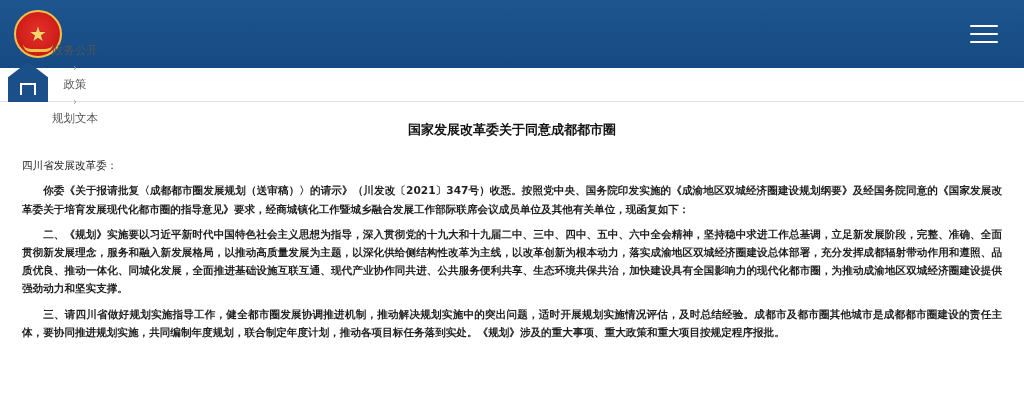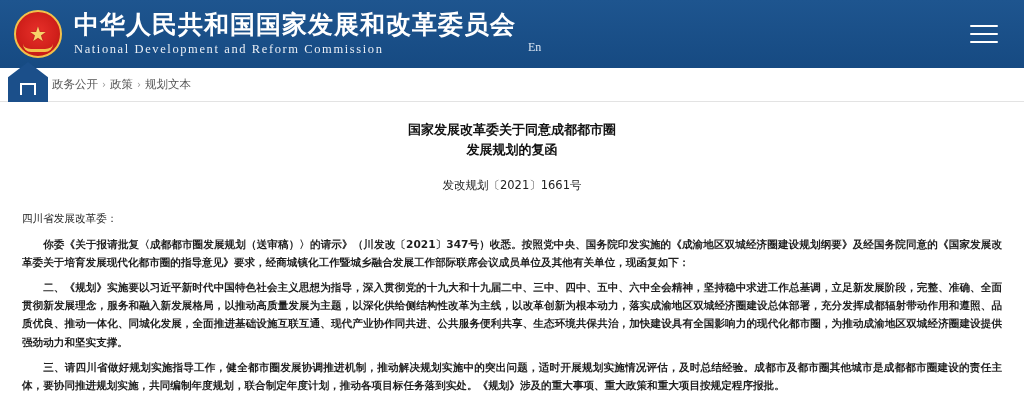--- a/index.html
+++ b/index.html
@@ -122,20 +122,21 @@
     margin-bottom: 7px;
   }
   .crumbs {
     margin-left: 52px;
     font-size: 11.5px;
     color: #555555;
     display: flex;
     align-items: center;
     gap: 4px;
     font-family: "DejaVu Sans", "Liberation Sans", sans-serif;
+    flex-direction: column;
   }
   .crumbs a { color: #555555; text-decoration: none; }
   .crumbs .sep { color: #9a9a9a; font-size: 10px; }
 
   
   .doc {
     padding: 18px 22px 0 22px;
     color: #1a1a1a;
     font-family: "DejaVu Sans", "Liberation Sans", sans-serif;
   }
@@ -165,27 +166,20 @@
 </style>
 </head>
 <body>
 
 <div class="page">
 
   <div class="header">
     <div class="emblem">
       <span class="star">★</span>
       <span class="ears"></span>
-    </div>
-    <div class="titleblock">
-      <div>
-        <div class="title-cn">中华人民共和国国家发展和改革委员会</div>
-        <div class="title-en">National Development and Reform Commission</div>
-      </div>
-      <a class="lang-link" href="#">En</a>
     </div>
     <div class="hamburger">
       <span></span>
       <span></span>
       <span></span>
     </div>
   </div>
 
   <div class="crumbbar">
     <div class="home-badge">
@@ -196,23 +190,21 @@
       <span class="sep">›</span>
       <a href="#">政策</a>
       <span class="sep">›</span>
       <a href="#">规划文本</a>
     </div>
   </div>
 
   <div class="doc">
     <div class="doc-title">
       <div>国家发展改革委关于同意成都都市圈</div>
-      <div>发展规划的复函</div>
-    </div>
-    <div class="doc-number">发改规划〔2021〕1661号</div>
+    </div>
 
     <div class="doc-body">
       <p>四川省发展改革委：</p>
       <p class="ind">你委《关于报请批复〈成都都市圈发展规划（送审稿）〉的请示》（川发改〔2021〕347号）收悉。按照党中央、国务院印发实施的《成渝地区双城经济圈建设规划纲要》及经国务院同意的《国家发展改革委关于培育发展现代化都市圈的指导意见》要求，经商城镇化工作暨城乡融合发展工作部际联席会议成员单位及其他有关单位，现函复如下：</p>
       <p class="ind">二、《规划》实施要以习近平新时代中国特色社会主义思想为指导，深入贯彻党的十九大和十九届二中、三中、四中、五中、六中全会精神，坚持稳中求进工作总基调，立足新发展阶段，完整、准确、全面贯彻新发展理念，服务和融入新发展格局，以推动高质量发展为主题，以深化供给侧结构性改革为主线，以改革创新为根本动力，落实成渝地区双城经济圈建设总体部署，充分发挥成都辐射带动作用和遵照、品质优良、推动一体化、同城化发展，全面推进基础设施互联互通、现代产业协作同共进、公共服务便利共享、生态环境共保共治，加快建设具有全国影响力的现代化都市圈，为推动成渝地区双城经济圈建设提供强劲动力和坚实支撑。</p>
       <p class="ind">三、请四川省做好规划实施指导工作，健全都市圈发展协调推进机制，推动解决规划实施中的突出问题，适时开展规划实施情况评估，及时总结经验。成都市及都市圈其他城市是成都都市圈建设的责任主体，要协同推进规划实施，共同编制年度规划，联合制定年度计划，推动各项目标任务落到实处。《规划》涉及的重大事项、重大政策和重大项目按规定程序报批。</p>
 
     </div>
 
   </div>

